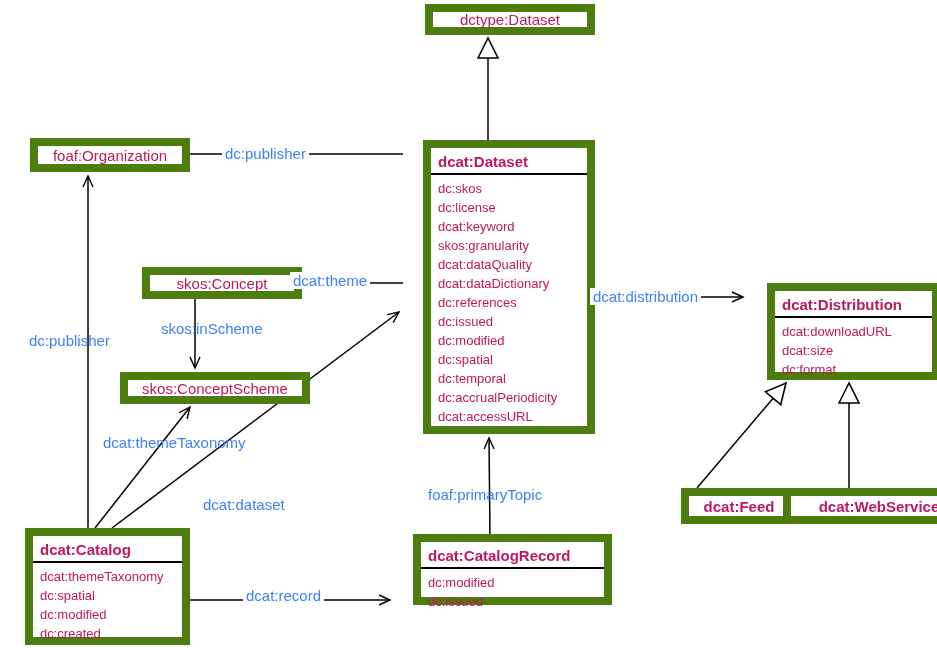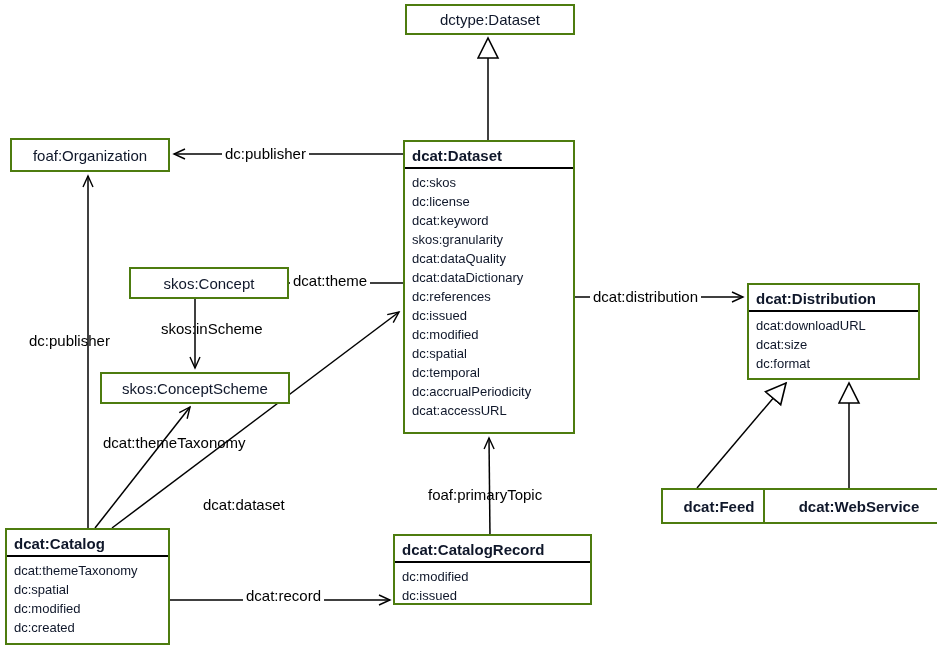--- a/index.html
+++ b/index.html
@@ -7,42 +7,43 @@
     position:relative;
     width:937px;height:648px;
     background:#ffffff;
     font-family:"Liberation Sans", sans-serif;
     overflow:hidden;
   }
   svg.connectors{position:absolute;left:0;top:0;}
   .cls{
     position:absolute;
     background:#ffffff;
-    border:2px solid #4d7c0f;
+    border:8px solid #4d7c0f;
     box-sizing:border-box;
-    color:#0f172a;
+    color:#be185d;
+    margin-left:20px;
   }
   .cls .title{
     font-size:15px;
     padding:5px 7px 3px 7px;
     white-space:nowrap;
   }
   .cls.bold .title{font-weight:bold;}
   .cls.simple{display:flex;align-items:center;justify-content:center;}
   .cls.simple .title{padding:0;}
   .cls .attrs{
     border-top:2px solid #000;
     padding:4px 0 2px 7px;
     font-size:13px;
   }
   .cls .attrs div{line-height:19px;white-space:nowrap;}
   .elabel{
     position:absolute;
     font-size:15px;
-    color:#000000;
+    color:#3b82f6;
     white-space:nowrap;
     padding:0 3px;
   }
   .elabel.wbg{background:#ffffff;}
 </style>
 </head>
 <body>
 
 <div id="canvas">
 
@@ -91,21 +92,21 @@
       <div>dc:references</div>
       <div>dc:issued</div>
       <div>dc:modified</div>
       <div>dc:spatial</div>
       <div>dc:temporal</div>
       <div>dc:accrualPeriodicity</div>
       <div>dcat:accessURL</div>
     </div>
   </div>
 
-  <div class="cls simple" style="left:129px;top:267px;width:160px;height:32px">
+  <div class="cls simple" style="left:122px;top:267px;width:160px;height:32px">
     <div class="title">skos:Concept</div>
   </div>
 
   <div class="cls simple" style="left:100px;top:372px;width:190px;height:32px">
     <div class="title">skos:ConceptScheme</div>
   </div>
 
   <div class="cls bold" style="left:747px;top:283px;width:173px;height:97px">
     <div class="title">dcat:Distribution</div>
     <div class="attrs">

